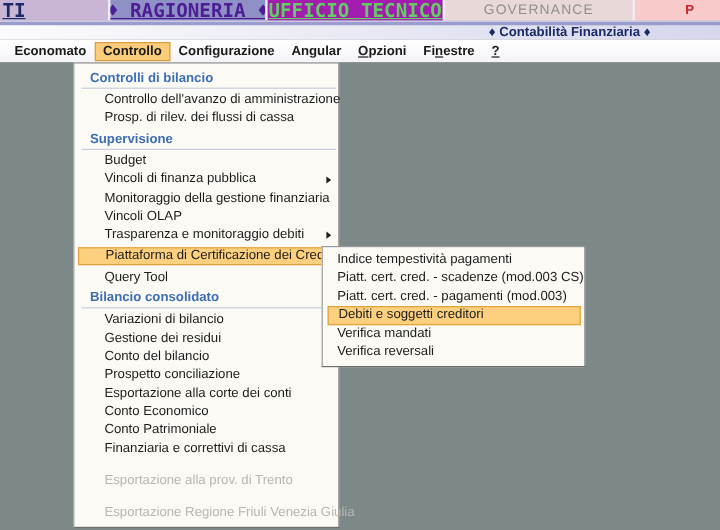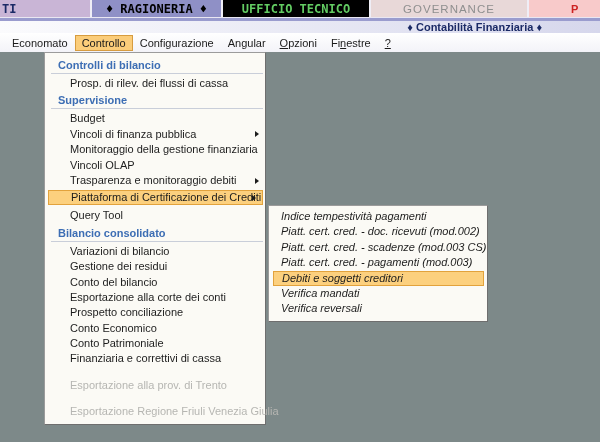--- a/index.html
+++ b/index.html
@@ -9,84 +9,85 @@
     font-family:"Liberation Sans",sans-serif;
     -webkit-font-smoothing:antialiased;
   }
   
   .tabbar{display:flex;height:17px;width:600px;background:#c9b5d6;}
   .tab{
     display:flex;align-items:center;justify-content:center;
     font-size:11px;font-weight:bold;white-space:nowrap;overflow:hidden;
     border-left:2px solid #efeef6;box-sizing:border-box;cursor:default;
   }
-  .tab.mono{font-family:"DejaVu Sans Mono",monospace;font-size:12px;letter-spacing:0px;}
+  .tab.mono{font-family:"DejaVu Sans Mono",monospace;font-size:16px;letter-spacing:0px;text-decoration:underline;}
   .tab0{width:90px;justify-content:flex-start;padding-left:2px;border-left:none;}
   .tab1{width:131px;}
   .tab2{width:148px;letter-spacing:1px;}
   .tab3{width:158px;font-weight:normal;letter-spacing:1px;font-size:11.5px;}
   .tab4{flex:1;justify-content:flex-start;}
   .tab4 .tab-label{margin-left:42px;}
   .tab-underline{height:3px;background:#9a9cce;border-top:1px solid #e9e7f2;box-sizing:content-box;}
   
   .subtitle-bar{
     height:12px;display:flex;align-items:center;justify-content:flex-end;
     padding-right:58px;font-size:11px;font-weight:bold;color:#1b2a66;
     background:linear-gradient(to right,#fbfbfd,#d6d7ec);
   }
   
   .menubar{
     height:19px;display:flex;align-items:center;padding-left:5px;
     font-size:11px;color:#1a1a1a;
     background:linear-gradient(#ffffff,#f3f3f8);
     border-bottom:1px solid #99a2a2;
+    font-weight:bold;
   }
   .menubar-item{padding:2px 7px;cursor:default;white-space:nowrap;}
   .menubar-item.active{background:#fbcd7a;border:1px solid #d79c3f;padding:1px 6px;}
   .mn{text-decoration:underline;}
   
   .workspace{position:absolute;left:0;top:52px;width:600px;height:390px;background:#7d8989;}
   
   .popup{
     position:absolute;background:#fbfaf5;
     border:1px solid #9b9b9b;border-right-color:#6e6e6e;border-bottom-color:#6e6e6e;
     box-sizing:border-box;
   }
-  .dropdown{left:44px;top:52px;width:222px;padding:3px 0 4px;z-index:5;}
+  .dropdown{left:61px;top:52px;width:222px;padding:3px 0 4px;z-index:5;}
   .submenu{left:268px;top:205px;width:220px;padding:3px 0 4px;z-index:6;}
   .section-header{font-size:11px;font-weight:bold;color:#3d6eb4;padding:3px 0 1px 13px;white-space:nowrap;cursor:default;}
   .section-rule{height:1px;background:#c9ced9;margin:1px 2px 2px 6px;}
   .menu-item{
     position:relative;height:15.4px;line-height:15.4px;font-size:11px;color:#1d1d1d;
     padding-left:25px;white-space:nowrap;cursor:default;box-sizing:border-box;
   }
   .menu-item.disabled{color:#b6b6b2;margin-top:11px;}
   .menu-item.highlighted{
     background:#fcd07e;border:1px solid #e2a23c;line-height:13.4px;
   }
   .dropdown .menu-item.highlighted{margin:2px 2px 3px 3px;padding-left:22px;height:15px;}
-  .submenu .menu-item{padding-left:12px;font-style:italic;}
+  .submenu .menu-item{padding-left:12px;}
   .submenu .menu-item.highlighted{margin:0 3px 0 4px;padding-left:8px;}
   .menu-arrow{
     position:absolute;right:6px;top:50%;transform:translateY(-50%);
     width:0;height:0;border-left:4px solid #1d1d1d;
     border-top:3.5px solid transparent;border-bottom:3.5px solid transparent;
   }
 </style>
 </head>
 <body>
 
 <div class="tabbar" id="tabbar">
     <div class="tab tab0 mono" style="background: rgb(201, 181, 214); color: rgb(27, 42, 102);">
       <span class="tab-label">TI</span>
     </div>
-    <div class="tab tab1 mono" style="background: rgb(143, 144, 198); color: #000000;">
+    <div class="tab tab1 mono" style="background: rgb(143, 144, 198); color: #4c1d95;">
       <span class="tab-label">♦ RAGIONERIA ♦</span>
     </div>
-    <div class="tab tab2 mono" style="background: #000000; color: rgb(99, 204, 99);">
+    <div class="tab tab2 mono" style="background: #a21caf; color: rgb(99, 204, 99);">
       <span class="tab-label">UFFICIO TECNICO</span>
     </div>
     <div class="tab tab3" style="background: rgb(232, 216, 216); color: rgb(143, 143, 143);">
       <span class="tab-label">GOVERNANCE</span>
     </div>
     <div class="tab tab4" style="background: rgb(248, 202, 202); color: rgb(204, 34, 34);">
       <span class="tab-label">P</span>
     </div>
   </div>
 <div class="tab-underline"></div>
@@ -99,44 +100,44 @@
     <div class="menubar-item"><span>Configurazione</span></div>
     <div class="menubar-item"><span>Angular</span></div>
     <div class="menubar-item"><span class="mn">O</span><span>pzioni</span></div>
     <div class="menubar-item"><span>Fi</span><span class="mn">n</span><span>estre</span></div>
     <div class="menubar-item"><span class="mn">?</span></div>
   </div>
 <div class="workspace"></div>
 <div class="popup dropdown" id="dropdown">
     <div class="section-header">Controlli di bilancio</div>
     <div class="section-rule"></div>
+    <div class="menu-item"><span>Controllo dell'avanzo di amministrazione</span></div>
     <div class="menu-item"><span>Prosp. di rilev. dei flussi di cassa</span></div>
     <div class="section-header">Supervisione</div>
     <div class="section-rule"></div>
     <div class="menu-item"><span>Budget</span></div>
     <div class="menu-item"><span>Vincoli di finanza pubblica</span><span class="menu-arrow"></span></div>
     <div class="menu-item"><span>Monitoraggio della gestione finanziaria</span></div>
     <div class="menu-item"><span>Vincoli OLAP</span></div>
     <div class="menu-item"><span>Trasparenza e monitoraggio debiti</span><span class="menu-arrow"></span></div>
     <div class="menu-item highlighted"><span>Piattaforma di Certificazione dei Crediti</span><span class="menu-arrow"></span></div>
     <div class="menu-item"><span>Query Tool</span></div>
     <div class="section-header">Bilancio consolidato</div>
     <div class="section-rule"></div>
     <div class="menu-item"><span>Variazioni di bilancio</span></div>
     <div class="menu-item"><span>Gestione dei residui</span></div>
     <div class="menu-item"><span>Conto del bilancio</span></div>
+    <div class="menu-item"><span>Prospetto conciliazione</span></div>
     <div class="menu-item"><span>Esportazione alla corte dei conti</span></div>
-    <div class="menu-item"><span>Prospetto conciliazione</span></div>
     <div class="menu-item"><span>Conto Economico</span></div>
     <div class="menu-item"><span>Conto Patrimoniale</span></div>
     <div class="menu-item"><span>Finanziaria e correttivi di cassa</span></div>
     <div class="menu-item disabled"><span>Esportazione alla prov. di Trento</span></div>
     <div class="menu-item disabled"><span>Esportazione Regione Friuli Venezia Giulia</span></div>
   </div>
 <div class="popup submenu" id="submenu">
     <div class="menu-item"><span>Indice tempestività pagamenti</span></div>
-    <div class="menu-item"><span>Piatt. cert. cred. - doc. ricevuti (mod.002)</span></div>
     <div class="menu-item"><span>Piatt. cert. cred. - scadenze (mod.003 CS)</span></div>
     <div class="menu-item"><span>Piatt. cert. cred. - pagamenti (mod.003)</span></div>
     <div class="menu-item highlighted"><span>Debiti e soggetti creditori</span></div>
     <div class="menu-item"><span>Verifica mandati</span></div>
     <div class="menu-item"><span>Verifica reversali</span></div>
   </div>
 
 </body></html>

